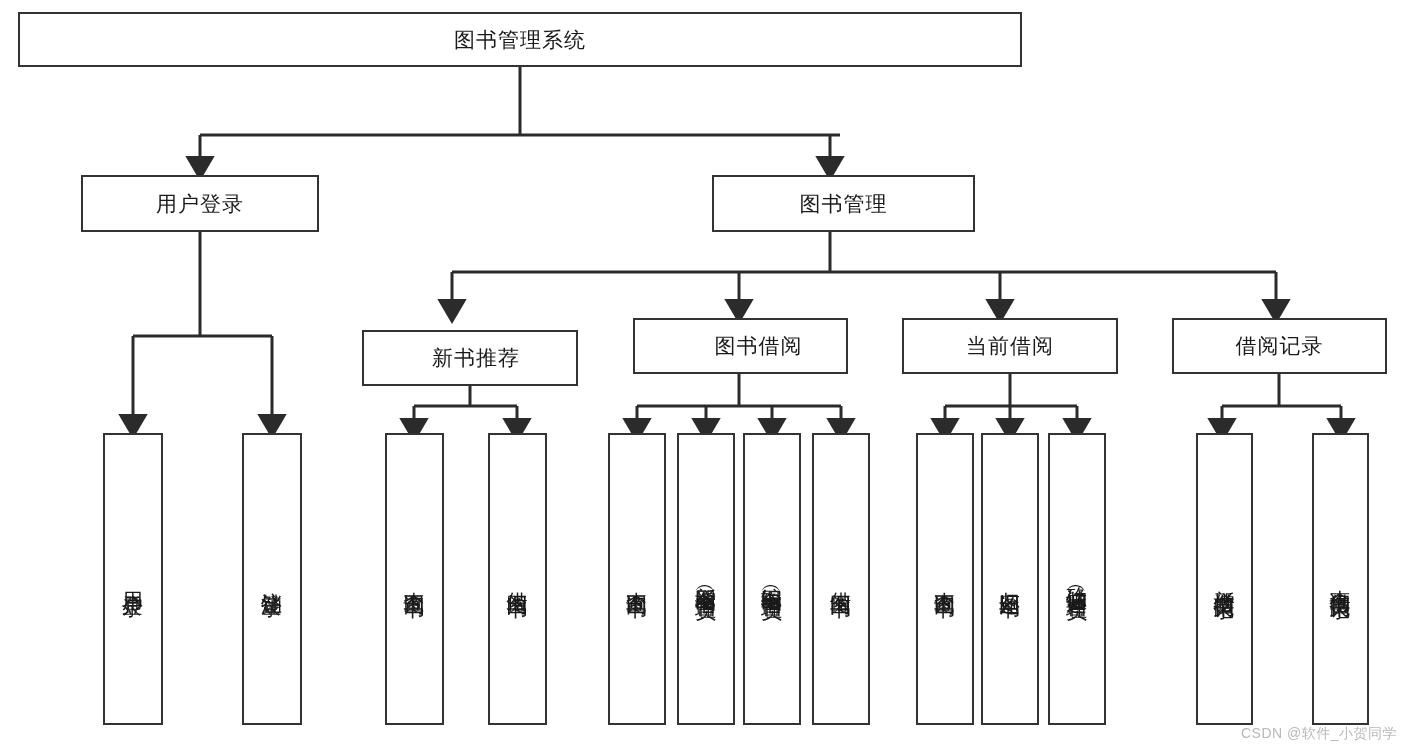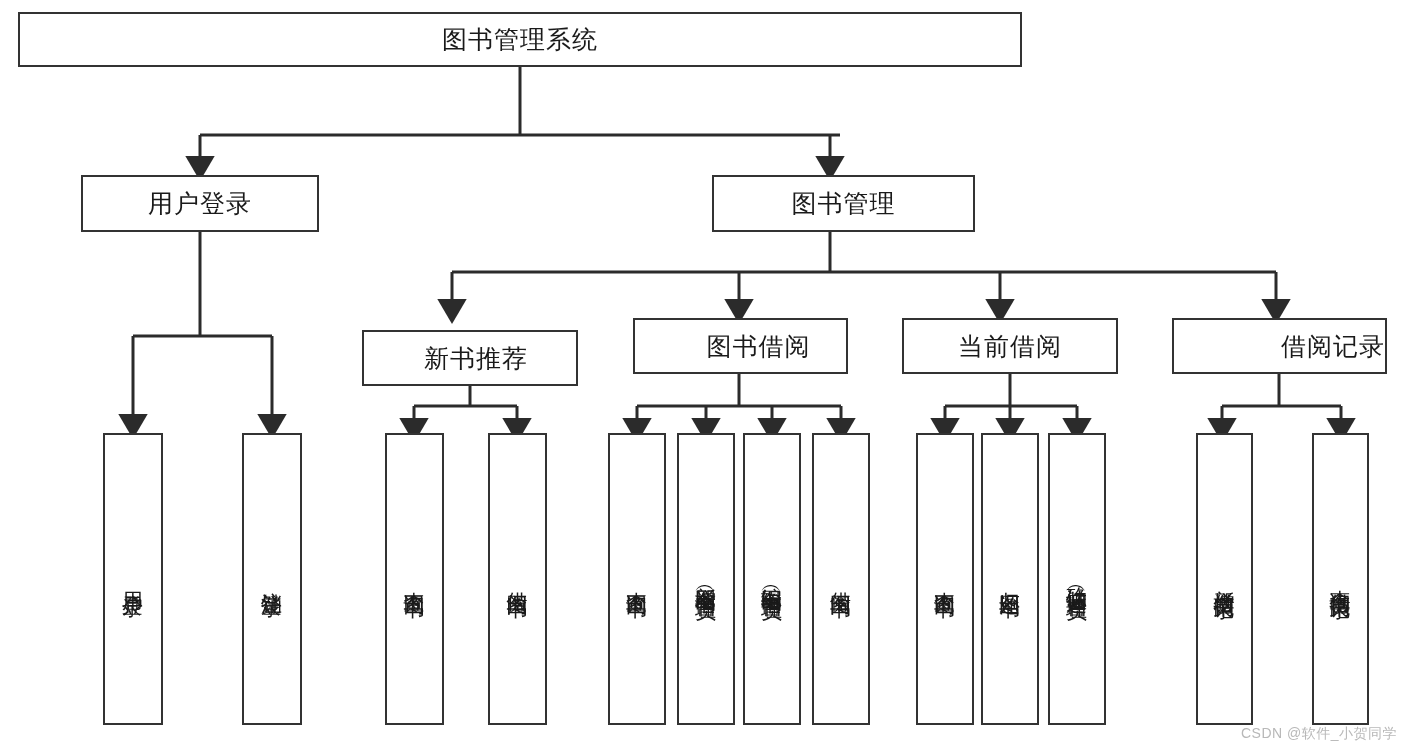--- a/index.html
+++ b/index.html
@@ -15,21 +15,21 @@
   .node{
     position:absolute;
     box-sizing:border-box;
     background:#ffffff;
     border:2.5px solid #333333;
     display:flex;
     align-items:center;
     justify-content:center;
     color:#1a1a1a;
   }
-  .node.horiz{font-size:25px;letter-spacing:1px;}
+  .node.horiz{font-size:21px;letter-spacing:1px;}
   .node.vert{
     writing-mode:vertical-rl;
     text-orientation:upright;
     font-size:21px;
     letter-spacing:2px;
     align-items:center;
     justify-content:center;
     padding:6px 0;
     line-height:1;
   }
@@ -120,21 +120,21 @@
   </div>
 
   <div class="node horiz" style="left:633px;top:318px;width:215px;height:56px;padding-left:36px;">
     <span>图书借阅</span>
   </div>
 
   <div class="node horiz" style="left:902px;top:318px;width:216px;height:56px;text-align:center;">
     <span>当前借阅</span>
   </div>
 
-  <div class="node horiz" style="left:1172px;top:318px;width:215px;height:56px;justify-content:flex-end;">
+  <div class="node horiz" style="left:1172px;top:318px;width:215px;height:56px;">
     <span>借阅记录</span>
   </div>
 
   <div class="node vert" style="left:103px;top:433px;width:60px;height:292px;">
     <span class="vtext">用户登录</span>
   </div>
 
   <div class="node vert" style="left:242px;top:433px;width:60px;height:292px;">
     <span class="vtext">注销登录</span>
   </div>

